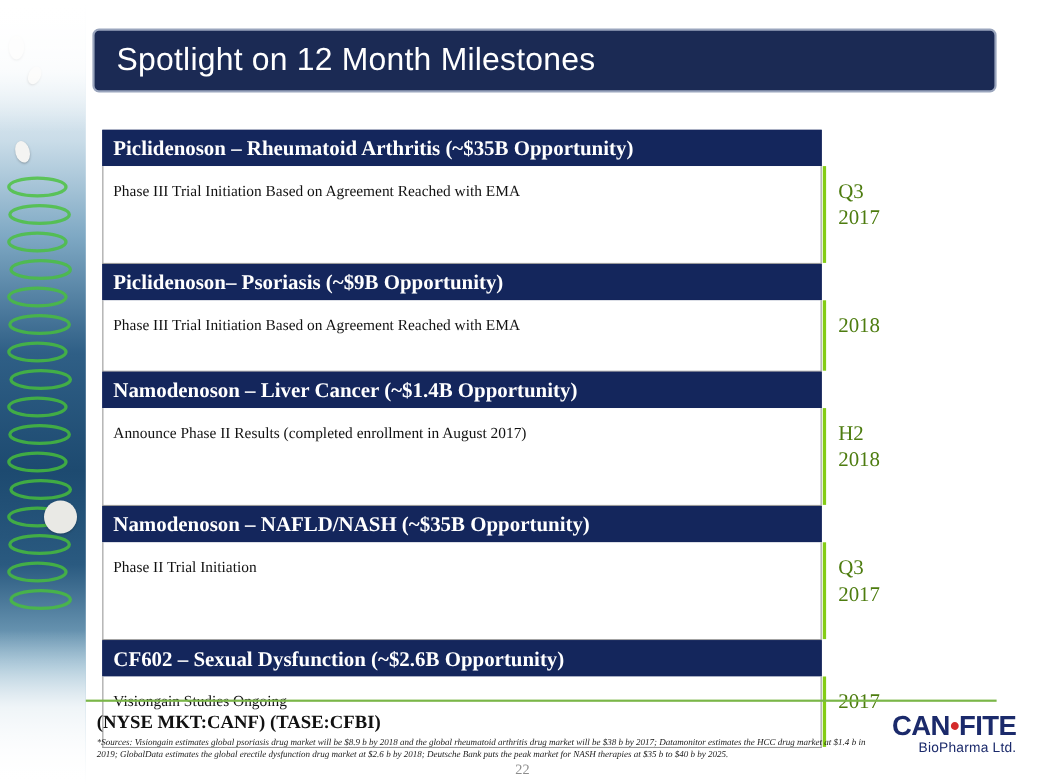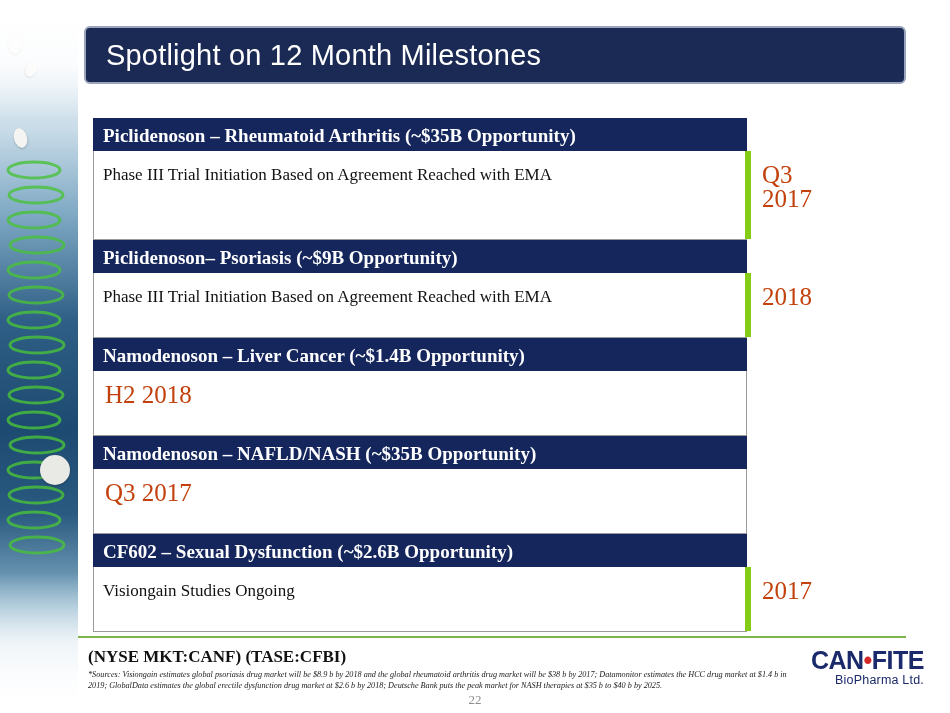--- a/index.html
+++ b/index.html
@@ -99,31 +99,31 @@
     border-left: 1px solid #9a9a9a;
     border-right: 1px solid #9a9a9a;
     border-bottom: 1px solid #9a9a9a;
     background: #ffffff;
     box-sizing: border-box;
   }
   .cell-desc {
     flex: 0 0 657px;
     width: 657px;
     padding: 12px 10px 12px 9px;
-    font-size: 17px;
+    font-size: 14px;
     color: #111111;
-    border-right: 6px solid #84cc16;
+    border-right: 3px solid #84cc16;
     box-sizing: border-box;
     line-height: 24px;
   }
   .cell-date {
     flex: 1 1 auto;
     padding: 12px 10px 28px 11px;
-    font-size: 25px;
-    color: #c2410c;
+    font-size: 19px;
+    color: #4d7c0f;
     box-sizing: border-box;
     line-height: 24px;
   }
 
   
   .footer-rule {
     position: absolute;
     left: 78px;
     top: 636px;
     width: 828px;
@@ -229,25 +229,27 @@
   </div>
 
   <div class="section-header">Piclidenoson– Psoriasis (~$9B Opportunity)</div>
   <div class="row">
     <div class="cell-desc">Phase III Trial Initiation Based on Agreement Reached with EMA</div>
     <div class="cell-date">2018</div>
   </div>
 
   <div class="section-header">Namodenoson – Liver Cancer (~$1.4B Opportunity)</div>
   <div class="row">
+    <div class="cell-desc">Announce Phase II Results (completed enrollment in August 2017)</div>
     <div class="cell-date">H2 2018</div>
   </div>
 
   <div class="section-header">Namodenoson – NAFLD/NASH (~$35B Opportunity)</div>
   <div class="row">
+    <div class="cell-desc">Phase II Trial Initiation</div>
     <div class="cell-date">Q3 2017</div>
   </div>
 
   <div class="section-header">CF602 – Sexual Dysfunction (~$2.6B Opportunity)</div>
   <div class="row">
     <div class="cell-desc">Visiongain Studies Ongoing</div>
     <div class="cell-date">2017</div>
   </div>
 
 </div>

